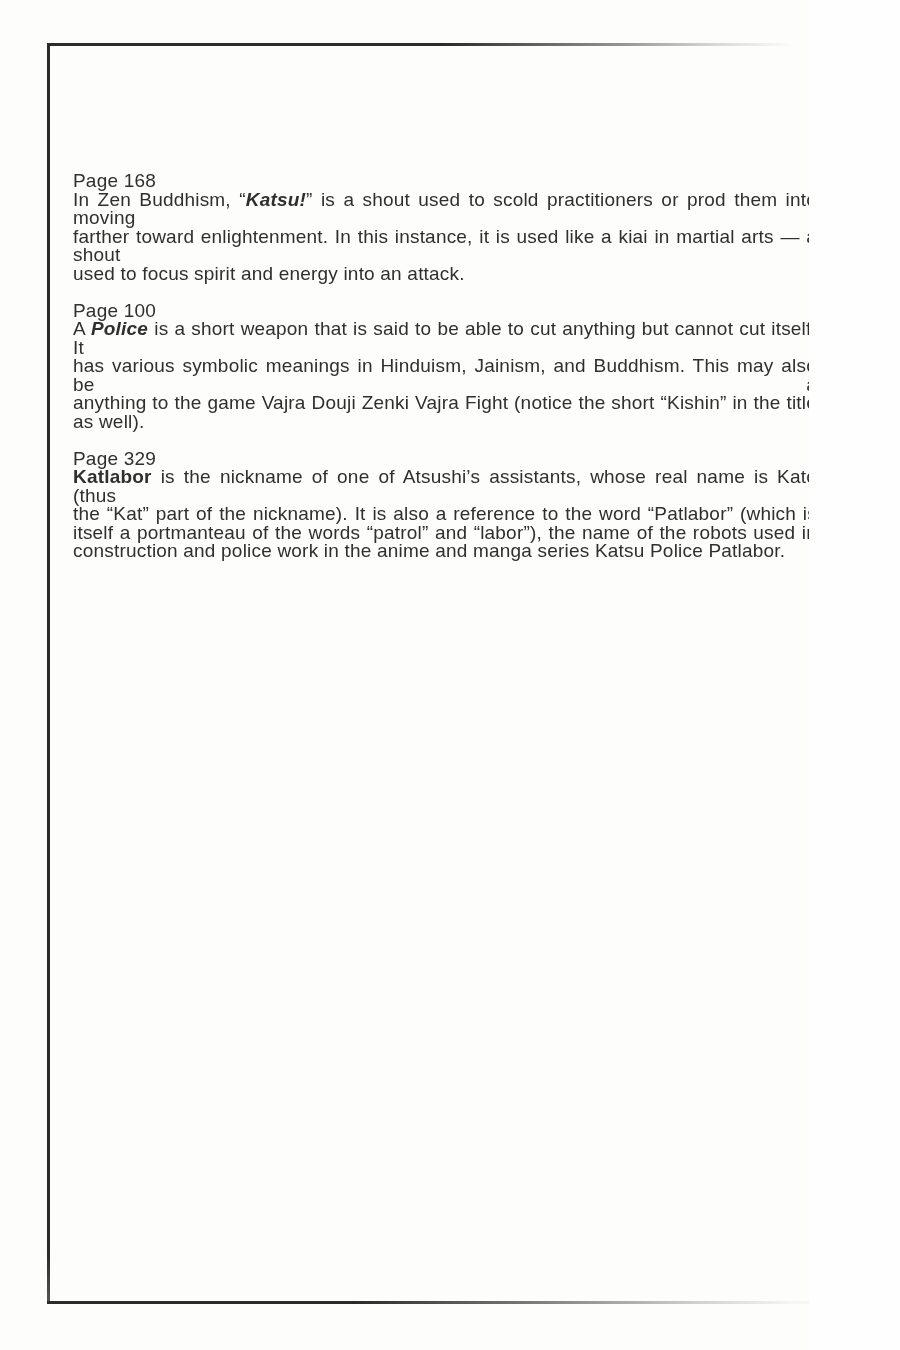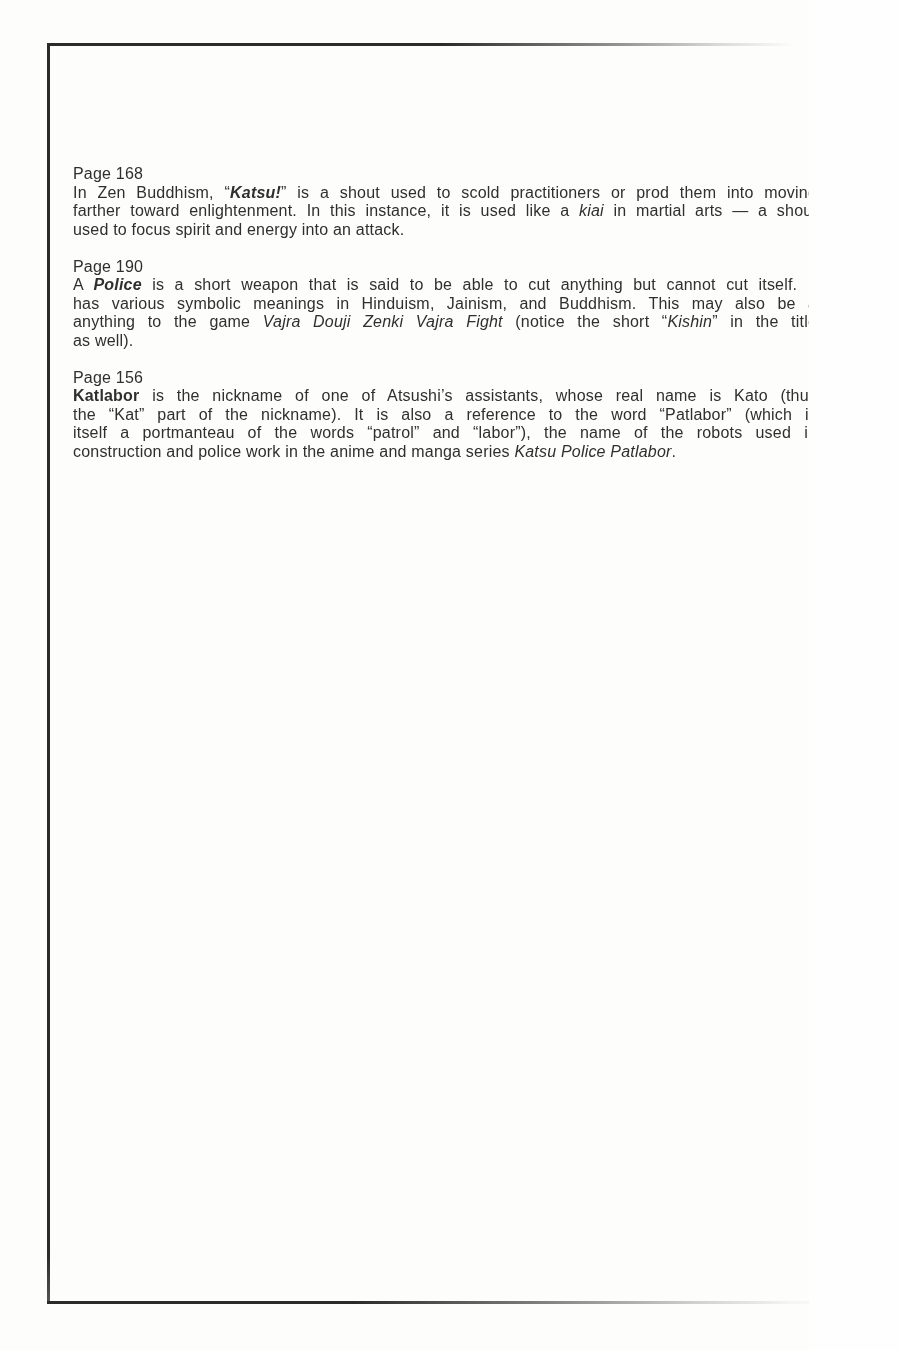--- a/index.html
+++ b/index.html
@@ -35,57 +35,57 @@
   }
   .border-top{
     position:absolute;left:47px;top:43px;width:762px;height:3px;
     background:linear-gradient(to right,var(--border-color) 0%,var(--border-color) 52%,rgba(90,90,90,.65) 75%,rgba(150,150,150,.35) 88%,rgba(200,200,200,0) 98%);
   }
   .border-bottom{
     position:absolute;left:47px;top:1301px;width:810px;height:3px;
     background:linear-gradient(to right,var(--border-color) 0%,var(--border-color) 38%,rgba(80,80,80,.75) 60%,rgba(140,140,140,.4) 80%,rgba(200,200,200,.15) 92%,rgba(220,220,220,0) 100%);
   }
   .text-block{
-    position:absolute;left:73px;top:165px;width:744px;
+    position:absolute;left:73px;top:172px;width:744px;
     color:var(--text-color);
-    font-size:16px;
+    font-size:19px;
     line-height:18.5px;
     letter-spacing:.2px;
   }
   .section{margin-bottom:18.5px;}
   .heading{text-align:left;}
   .line{text-align:justify;text-align-last:justify;-moz-text-align-last:justify;}
   .line.last{text-align:right;text-align-last:left;-moz-text-align-last:left;}
   .b{font-weight:bold;}
-  .i{font-style:italic;}
+  .i{}
   .bi{font-weight:bold;font-style:italic;}
 </style>
 </head>
 <body>
 
 <div class="canvas">
   <div class="scan">
     <div class="border-top"></div>
     <div class="border-left"></div>
     <div class="text-block" id="text-block">
         <div class="section">
           <div class="heading">Page 168</div>
           <div class="line"><span>In Zen Buddhism, “</span><span class="bi">Katsu!</span><span>” is a shout used to scold practitioners or prod them into moving</span></div>
           <div class="line"><span>farther toward enlightenment. In this instance, it is used like a </span><span class="i">kiai</span><span> in martial arts — a shout</span></div>
           <div class="line last"><span>used to focus spirit and energy into an attack.</span></div>
         </div>
         <div class="section">
-          <div class="heading">Page 190</div>
+          <div class="heading">Page 100</div>
           <div class="line"><span>A </span><span class="bi">Police</span><span> is a short weapon that is said to be able to cut anything but cannot cut itself. It</span></div>
           <div class="line"><span>has various symbolic meanings in Hinduism, Jainism, and Buddhism. This may also be a</span></div>
           <div class="line"><span>anything to the game </span><span class="i">Vajra Douji Zenki Vajra Fight</span><span> (notice the short “</span><span class="i">Kishin</span><span>” in the title</span></div>
           <div class="line last"><span>as well).</span></div>
         </div>
         <div class="section">
-          <div class="heading">Page 156</div>
+          <div class="heading">Page 329</div>
           <div class="line"><span class="b">Katlabor</span><span> is the nickname of one of Atsushi’s assistants, whose real name is Kato (thus</span></div>
           <div class="line"><span>the “Kat” part of the nickname). It is also a reference to the word “Patlabor” (which is</span></div>
           <div class="line"><span>itself a portmanteau of the words “patrol” and “labor”), the name of the robots used in</span></div>
           <div class="line last"><span>construction and police work in the anime and manga series </span><span class="i">Katsu Police Patlabor</span><span>.</span></div>
         </div>
       </div>
   </div>
   <div class="border-bottom"></div>
   <div class="right-band"></div>
 </div>

